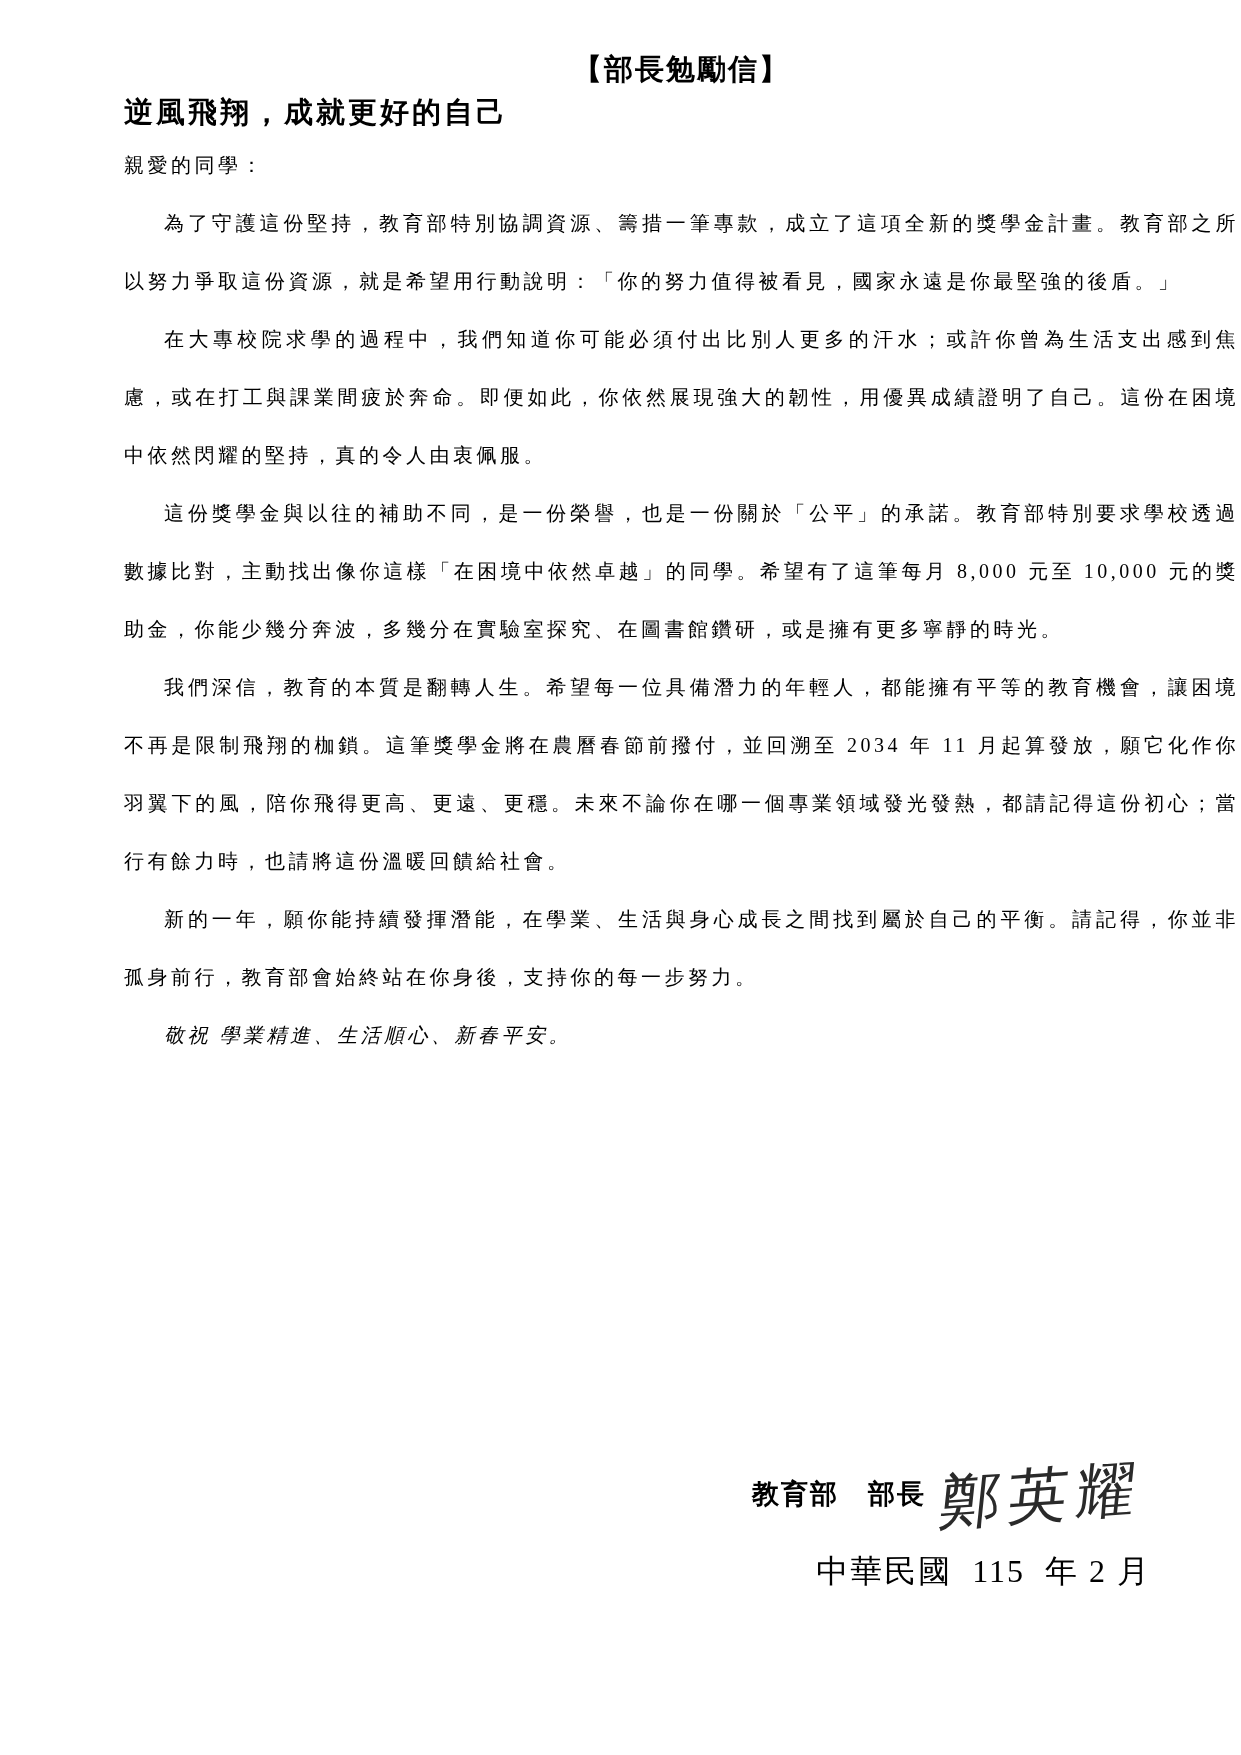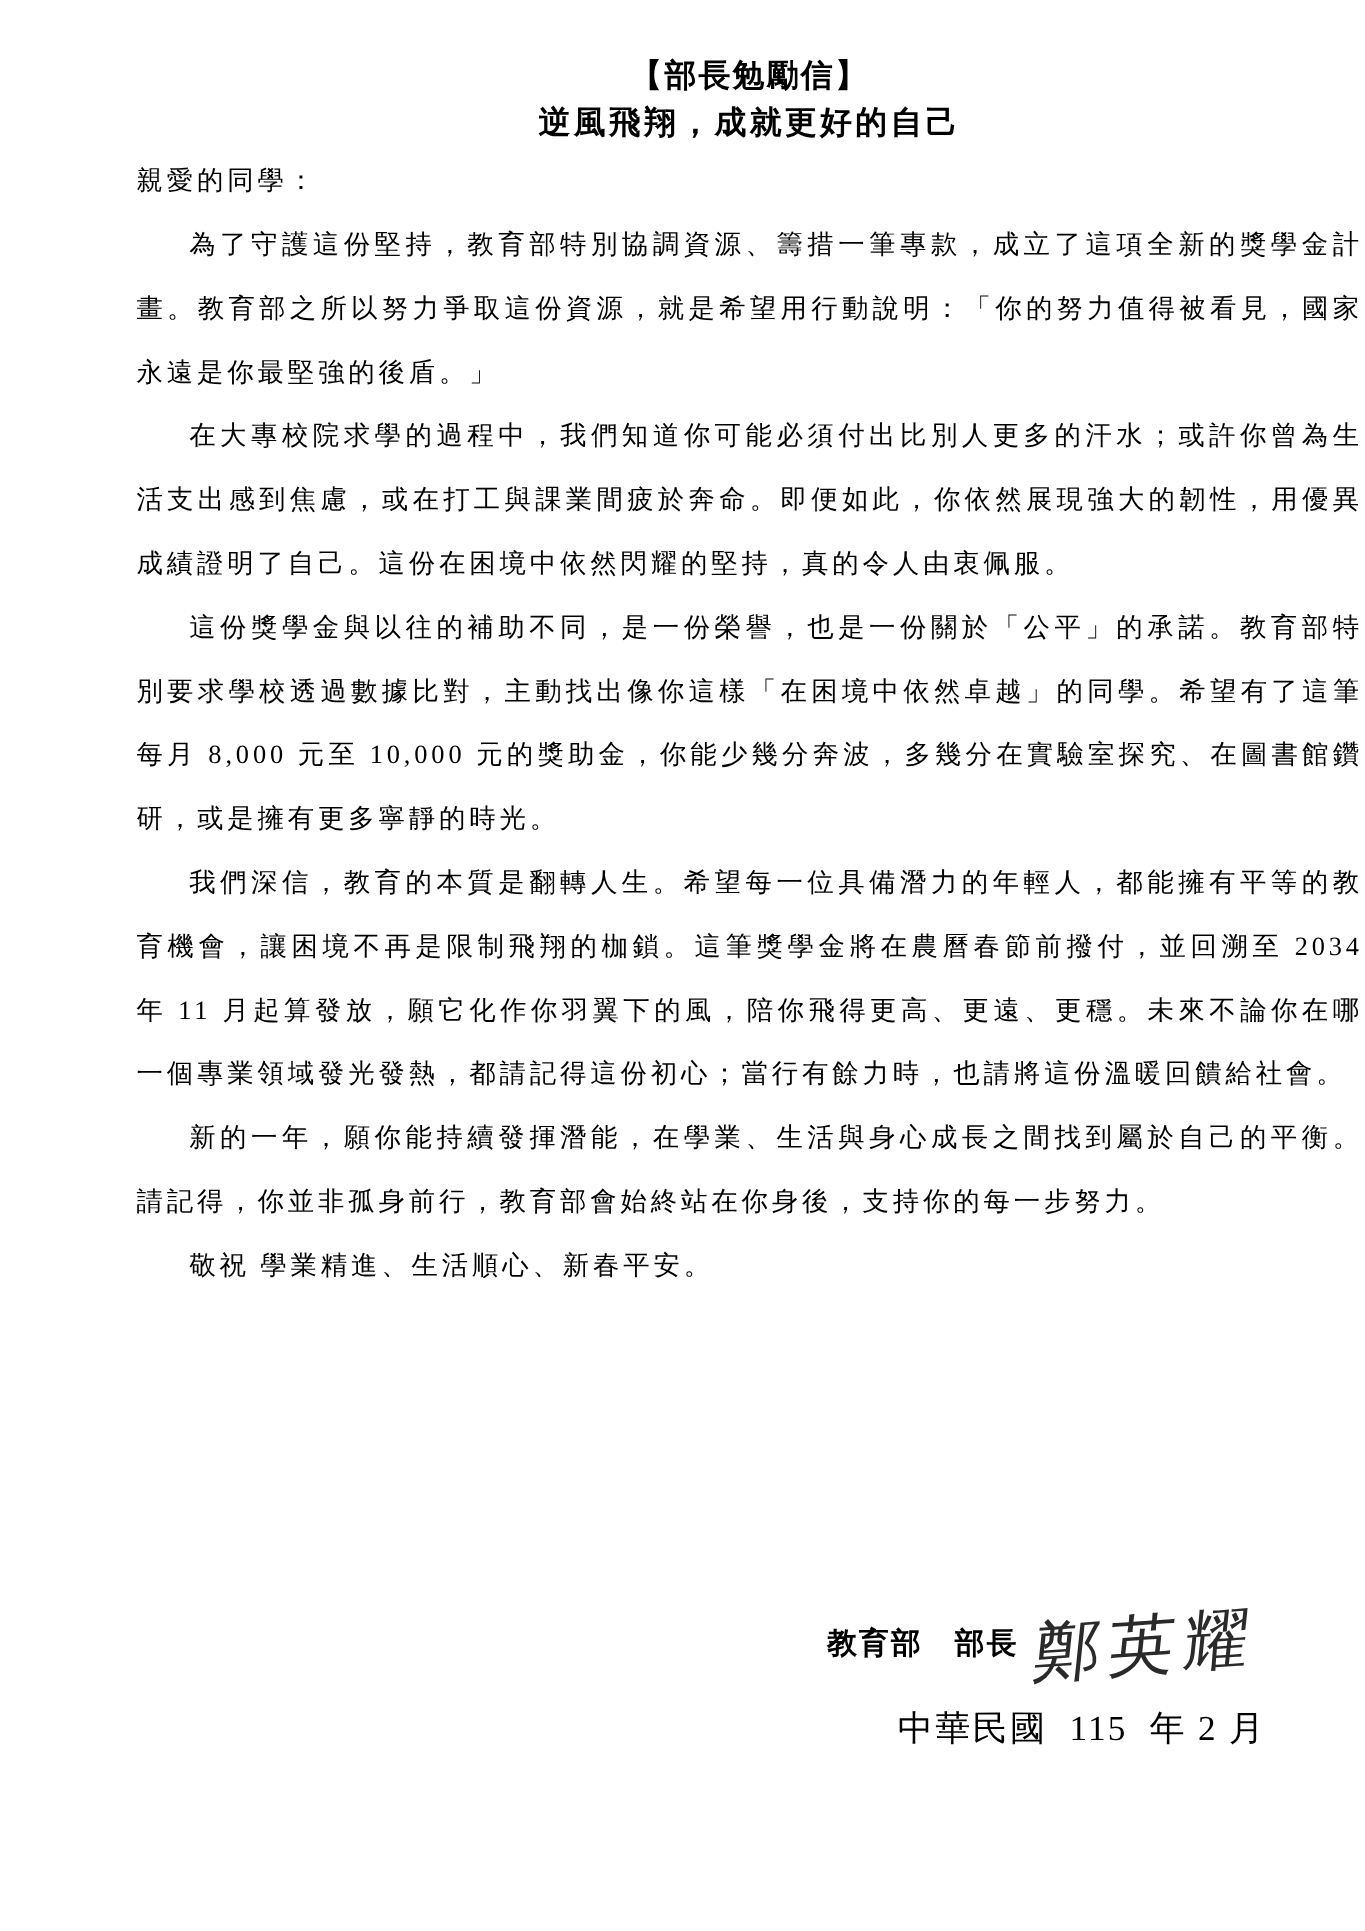--- a/index.html
+++ b/index.html
@@ -22,40 +22,39 @@
   .title {
     font-size: 29px;
     font-weight: 700;
     text-align: center;
     line-height: 42px;
     letter-spacing: 2px;
   }
   .subtitle {
     font-size: 29px;
     font-weight: 700;
-    text-align: center;
     line-height: 44px;
     letter-spacing: 3px;
   }
   .body {
     margin-top: 2px;
     height: 1278px;
-    font-size: 24px;
+    font-size: 20px;
     line-height: 58px;
     letter-spacing: 3.5px;
     text-align: justify;
     text-justify: inter-ideograph;
   }
   .body p {
     margin: 0;
     padding: 0;
   }
   .salutation { text-indent: 0; }
   .para { text-indent: 2em; }
-  .closing { text-indent: 2em; }
+  .closing { text-indent: 2em; font-style: italic; }
   .sig-row {
     display: flex;
     justify-content: flex-end;
     align-items: flex-end;
     padding-right: 95px;
     margin-top: 56px;
     height: 48px;
   }
   .sig-label {
     font-size: 27px;

